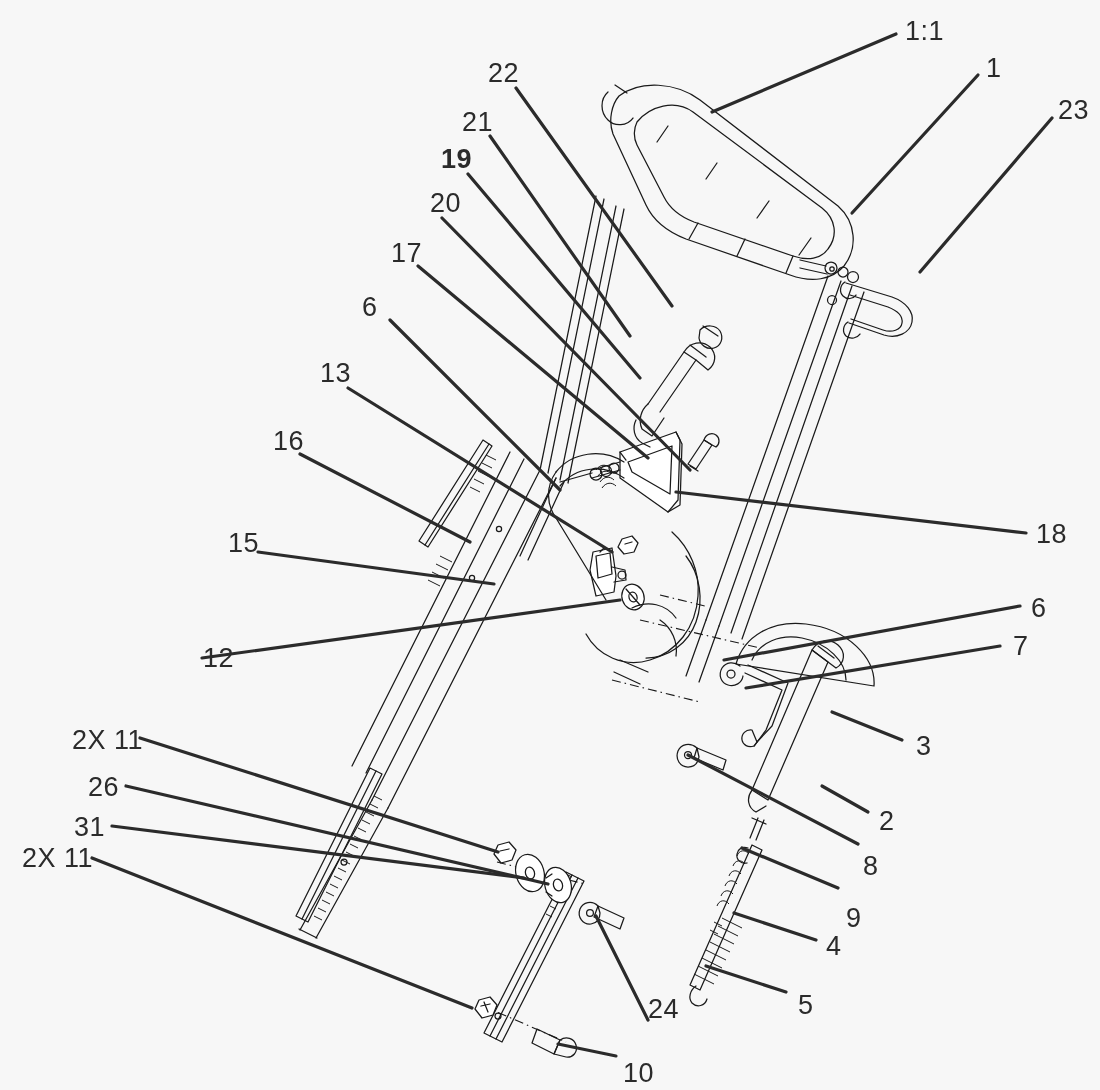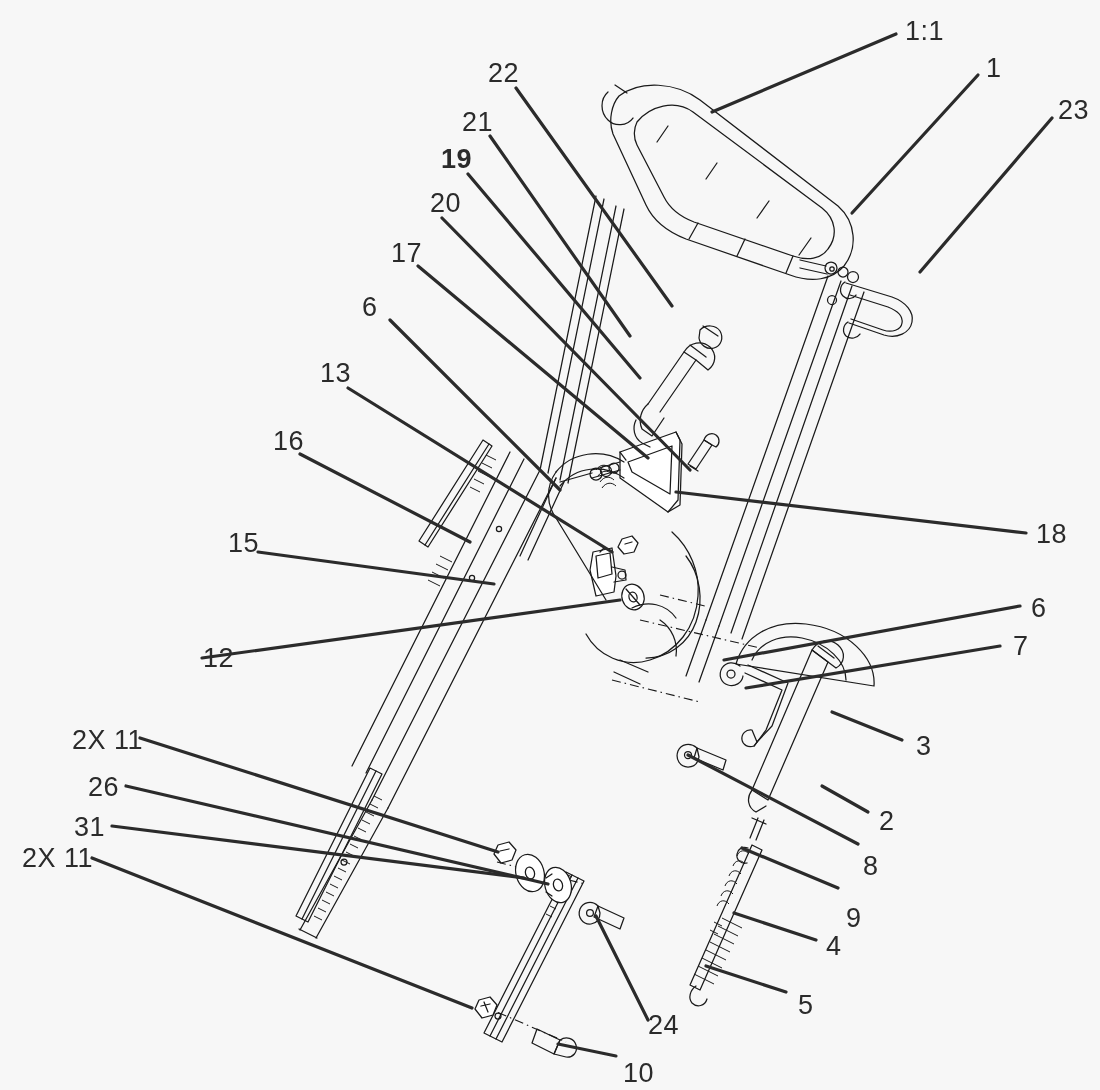--- a/index.html
+++ b/index.html
@@ -433,16 +433,16 @@
 <div class="callout" style="left:22px;top:845px;">2X 11</div>
 <div class="callout" style="left:1036px;top:521px;">18</div>
 <div class="callout" style="left:1031px;top:595px;">6</div>
 <div class="callout" style="left:1013px;top:633px;">7</div>
 <div class="callout" style="left:916px;top:733px;">3</div>
 <div class="callout" style="left:879px;top:808px;">2</div>
 <div class="callout" style="left:863px;top:853px;">8</div>
 <div class="callout" style="left:846px;top:905px;">9</div>
 <div class="callout" style="left:826px;top:933px;">4</div>
 <div class="callout" style="left:798px;top:992px;">5</div>
-<div class="callout" style="left:648px;top:996px;margin-top:16px;">24</div>
+<div class="callout" style="left:648px;top:996px;">24</div>
 <div class="callout" style="left:623px;top:1060px;">10</div>
 
 </div>
 
 </body></html>

